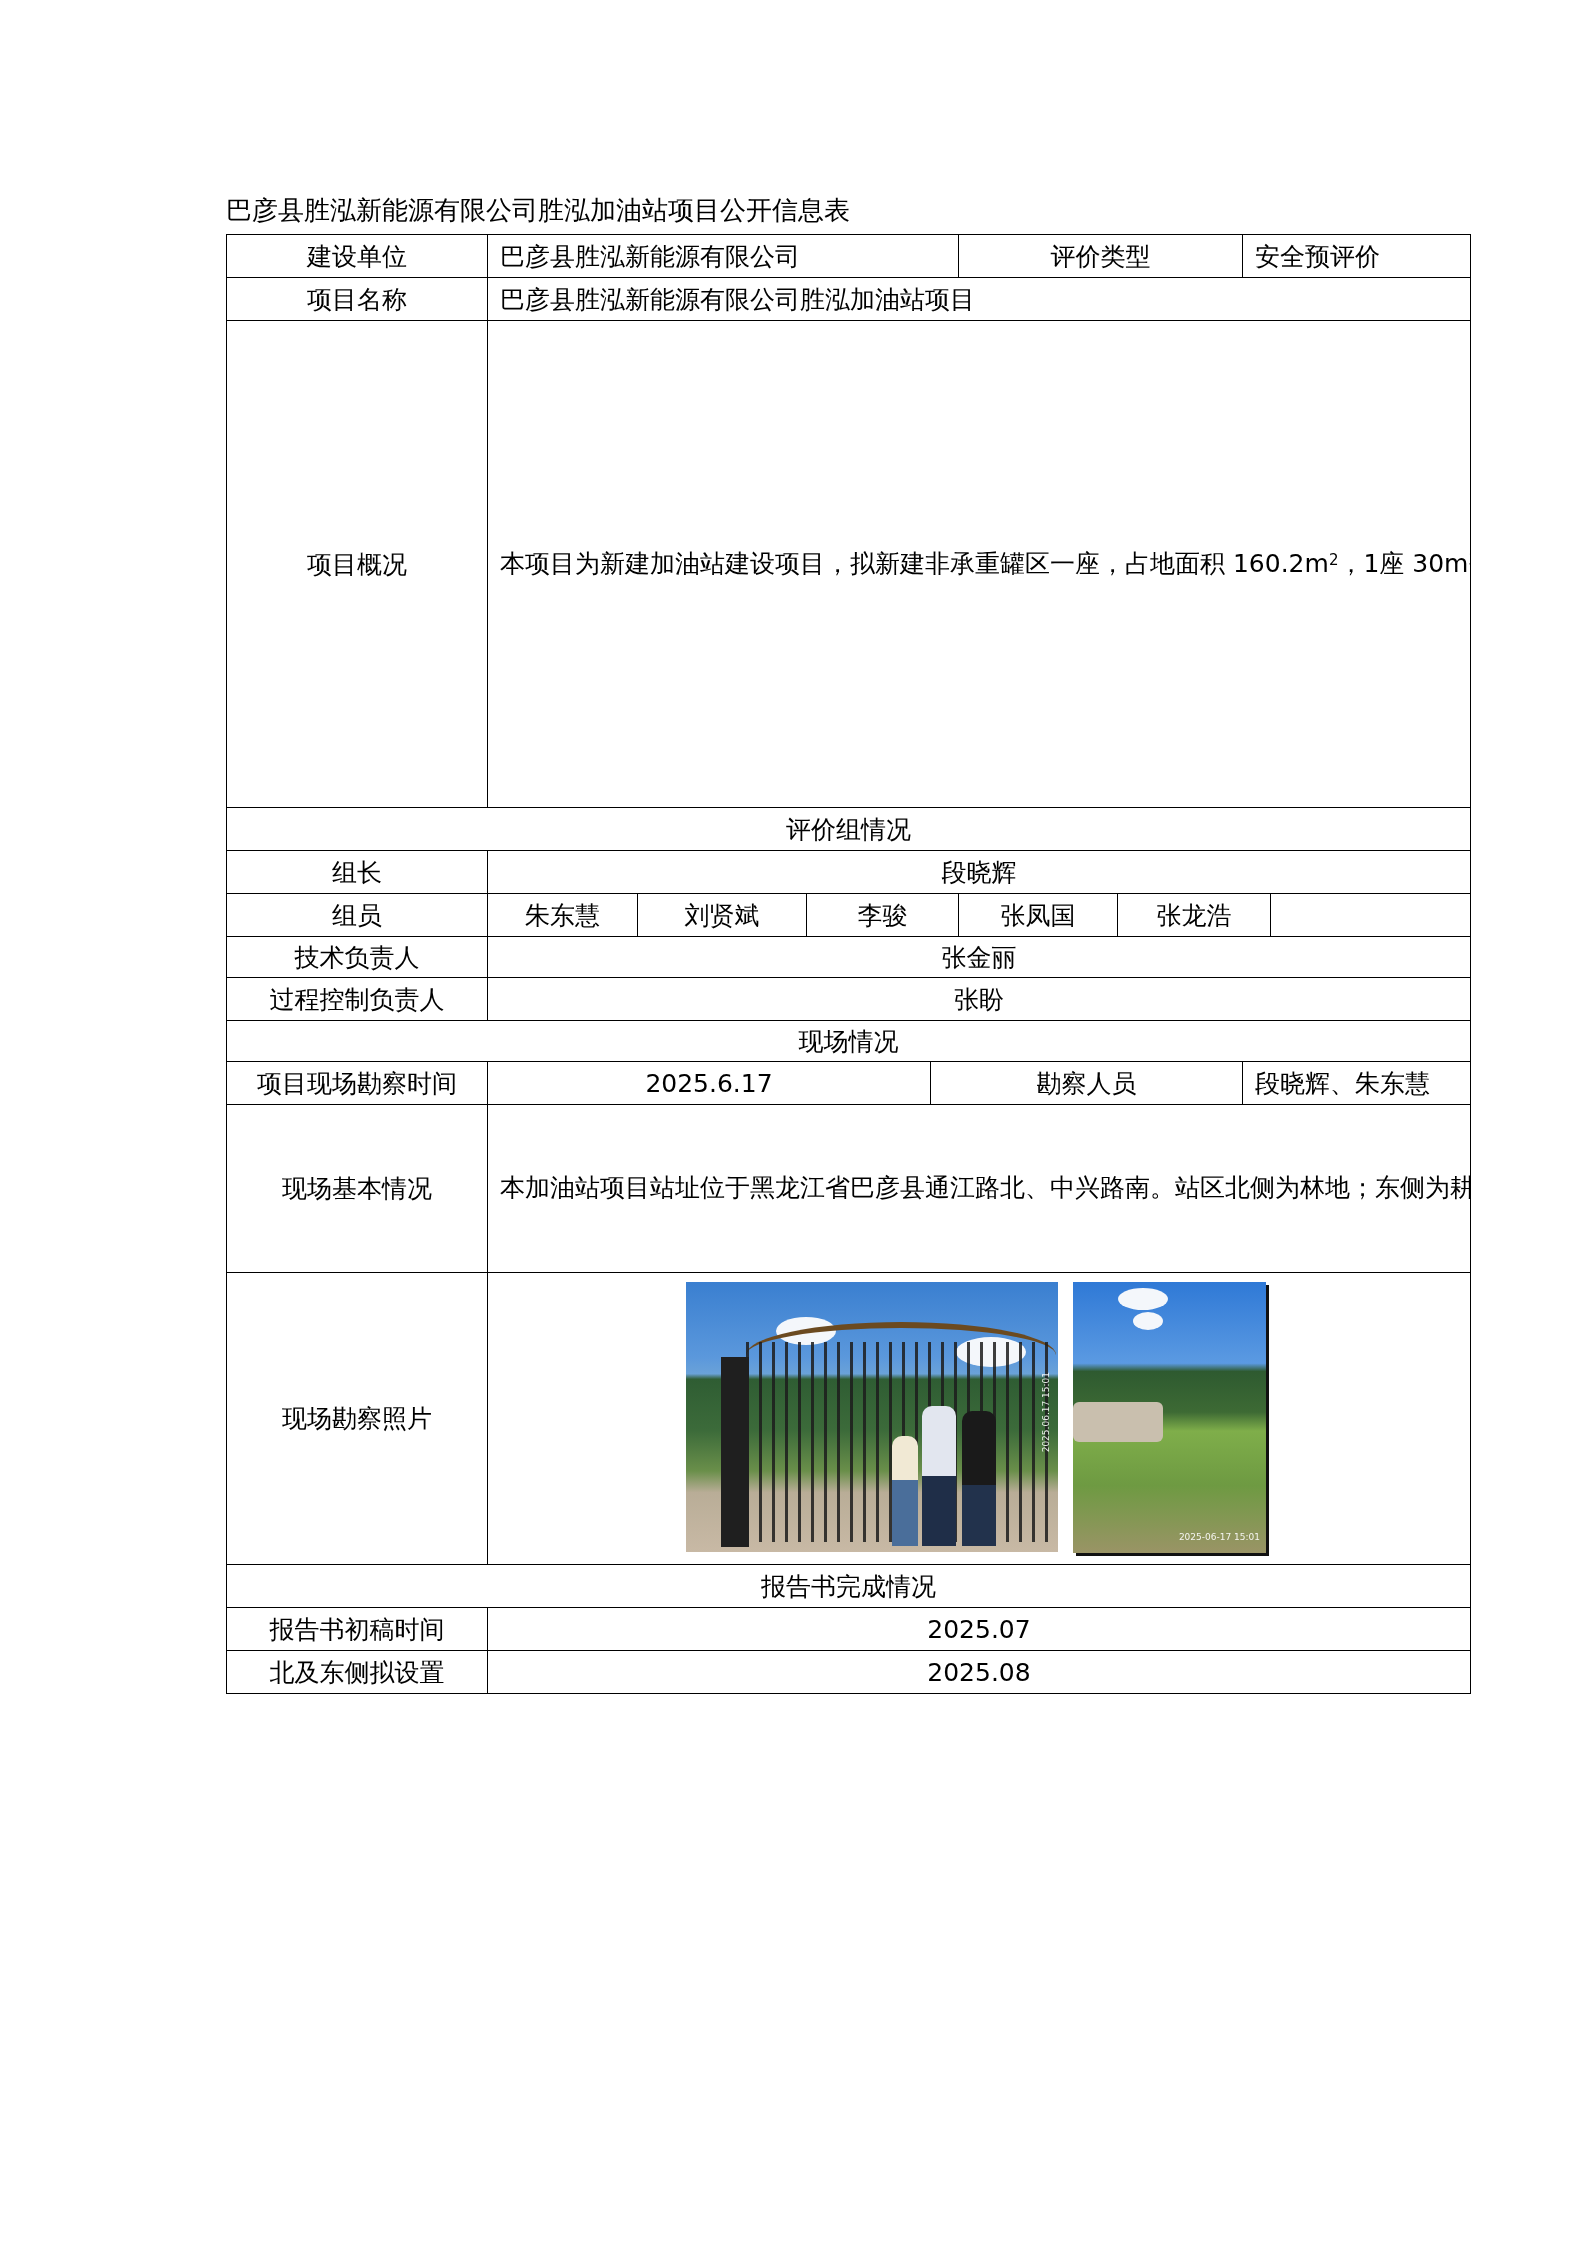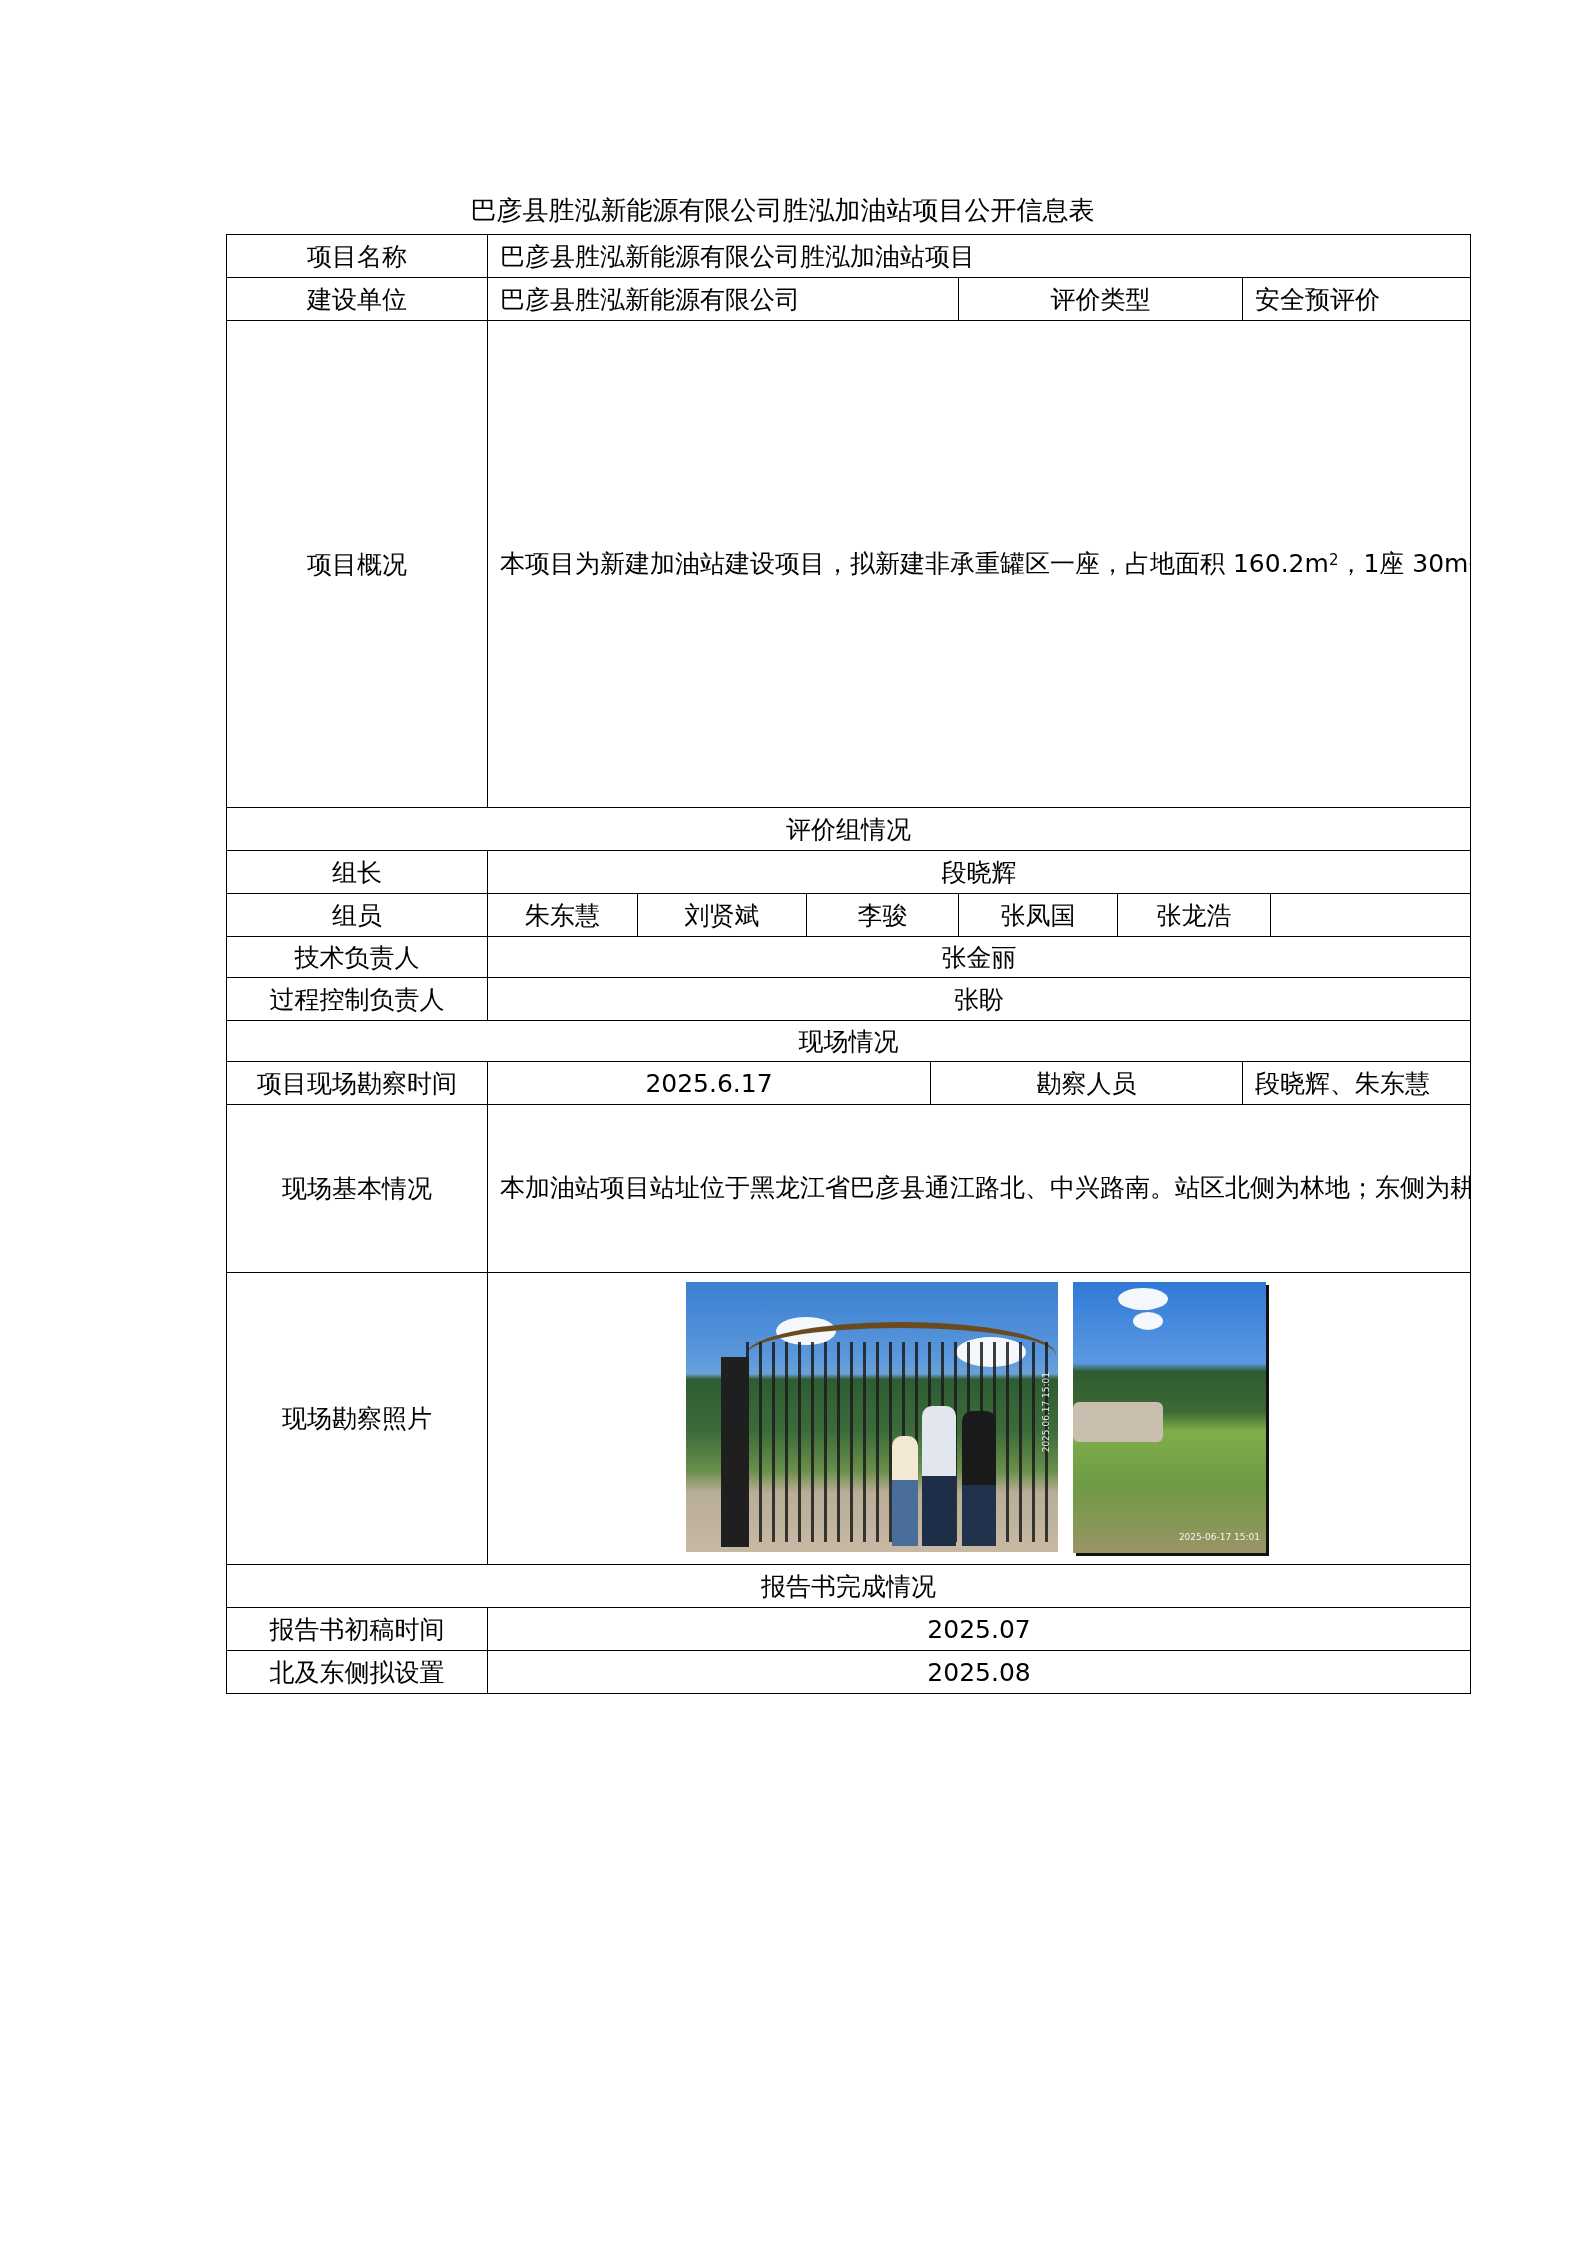--- a/index.html
+++ b/index.html
@@ -1,17 +1,17 @@
 <!DOCTYPE html>
 <html><head>
 <meta charset="utf-8">
 <style>
   html, body { margin: 0; padding: 0; background: #ffffff; }
   body { width: 1587px; height: 2245px; position: relative; font-family: "DejaVu Sans", "Liberation Sans", sans-serif; color: #000; }
-  .title { position: absolute; top: 192px; left: 226px; width: 1243px; text-align: center; font-size: 26px; line-height: 36px; letter-spacing: 0px; padding-right: 130px; box-sizing: border-box; }
+  .title { position: absolute; top: 192px; left: 226px; width: 1243px; text-align: left; font-size: 26px; line-height: 36px; letter-spacing: 0px; padding-right: 130px; box-sizing: border-box; }
   table.info { position: absolute; left: 226px; top: 234px; width: 1244px; border-collapse: collapse; table-layout: fixed; }
   table.info td { border: 1.6px solid #000; font-size: 25px; padding: 0 12px; height: 41px; vertical-align: middle; overflow: hidden; white-space: nowrap; box-sizing: border-box; }
   td.lbl { text-align: center; padding: 0; }
   td.c { text-align: center; }
   td.l { text-align: left; }
   td.sec { text-align: center; margin-top: 19px; }
   td.para { white-space: normal; text-align: justify; line-height: 42.5px; padding: 2px 10px 2px 12px; font-size: 25px; word-break: break-all; }
   sup { font-size: 15px; vertical-align: top; position: relative; top: -4px; }
   .photos { position: relative; height: 290px; }
   .photo { position: absolute; top: 8px; overflow: hidden; }
@@ -42,29 +42,29 @@
     <col style="width:28px">
     <col style="width:131px">
     <col style="width:28px">
     <col style="width:125px">
     <col style="width:28px">
     <col style="width:200px">
   </colgroup>
 
   <tbody>
       <tr style="height:43px">
-    <td class="lbl">项目名称</td>
-    <td class="l" colspan="9">巴彦县胜泓新能源有限公司胜泓加油站项目</td>
-  </tr>
-
-  <tr style="height:43px">
     <td class="lbl">建设单位</td>
     <td class="l" colspan="4">巴彦县胜泓新能源有限公司</td>
     <td class="c" colspan="3" style="width:186px">评价类型</td>
     <td class="l" colspan="2">安全预评价</td>
+  </tr>
+
+  <tr style="height:43px">
+    <td class="lbl">项目名称</td>
+    <td class="l" colspan="9">巴彦县胜泓新能源有限公司胜泓加油站项目</td>
   </tr>
 
   <tr style="height:487px">
     <td class="lbl">项目概况</td>
     <td class="para" colspan="9"><span>本项目为新建加油站建设项目，拟新建非承重罐区一座，占地面积 160.2m</span><sup>2</sup><span>，1座 30m</span><sup>3</sup></td>
   </tr>
 
   <tr style="height:43px">
     <td class="sec" colspan="10">评价组情况</td>
   </tr>

